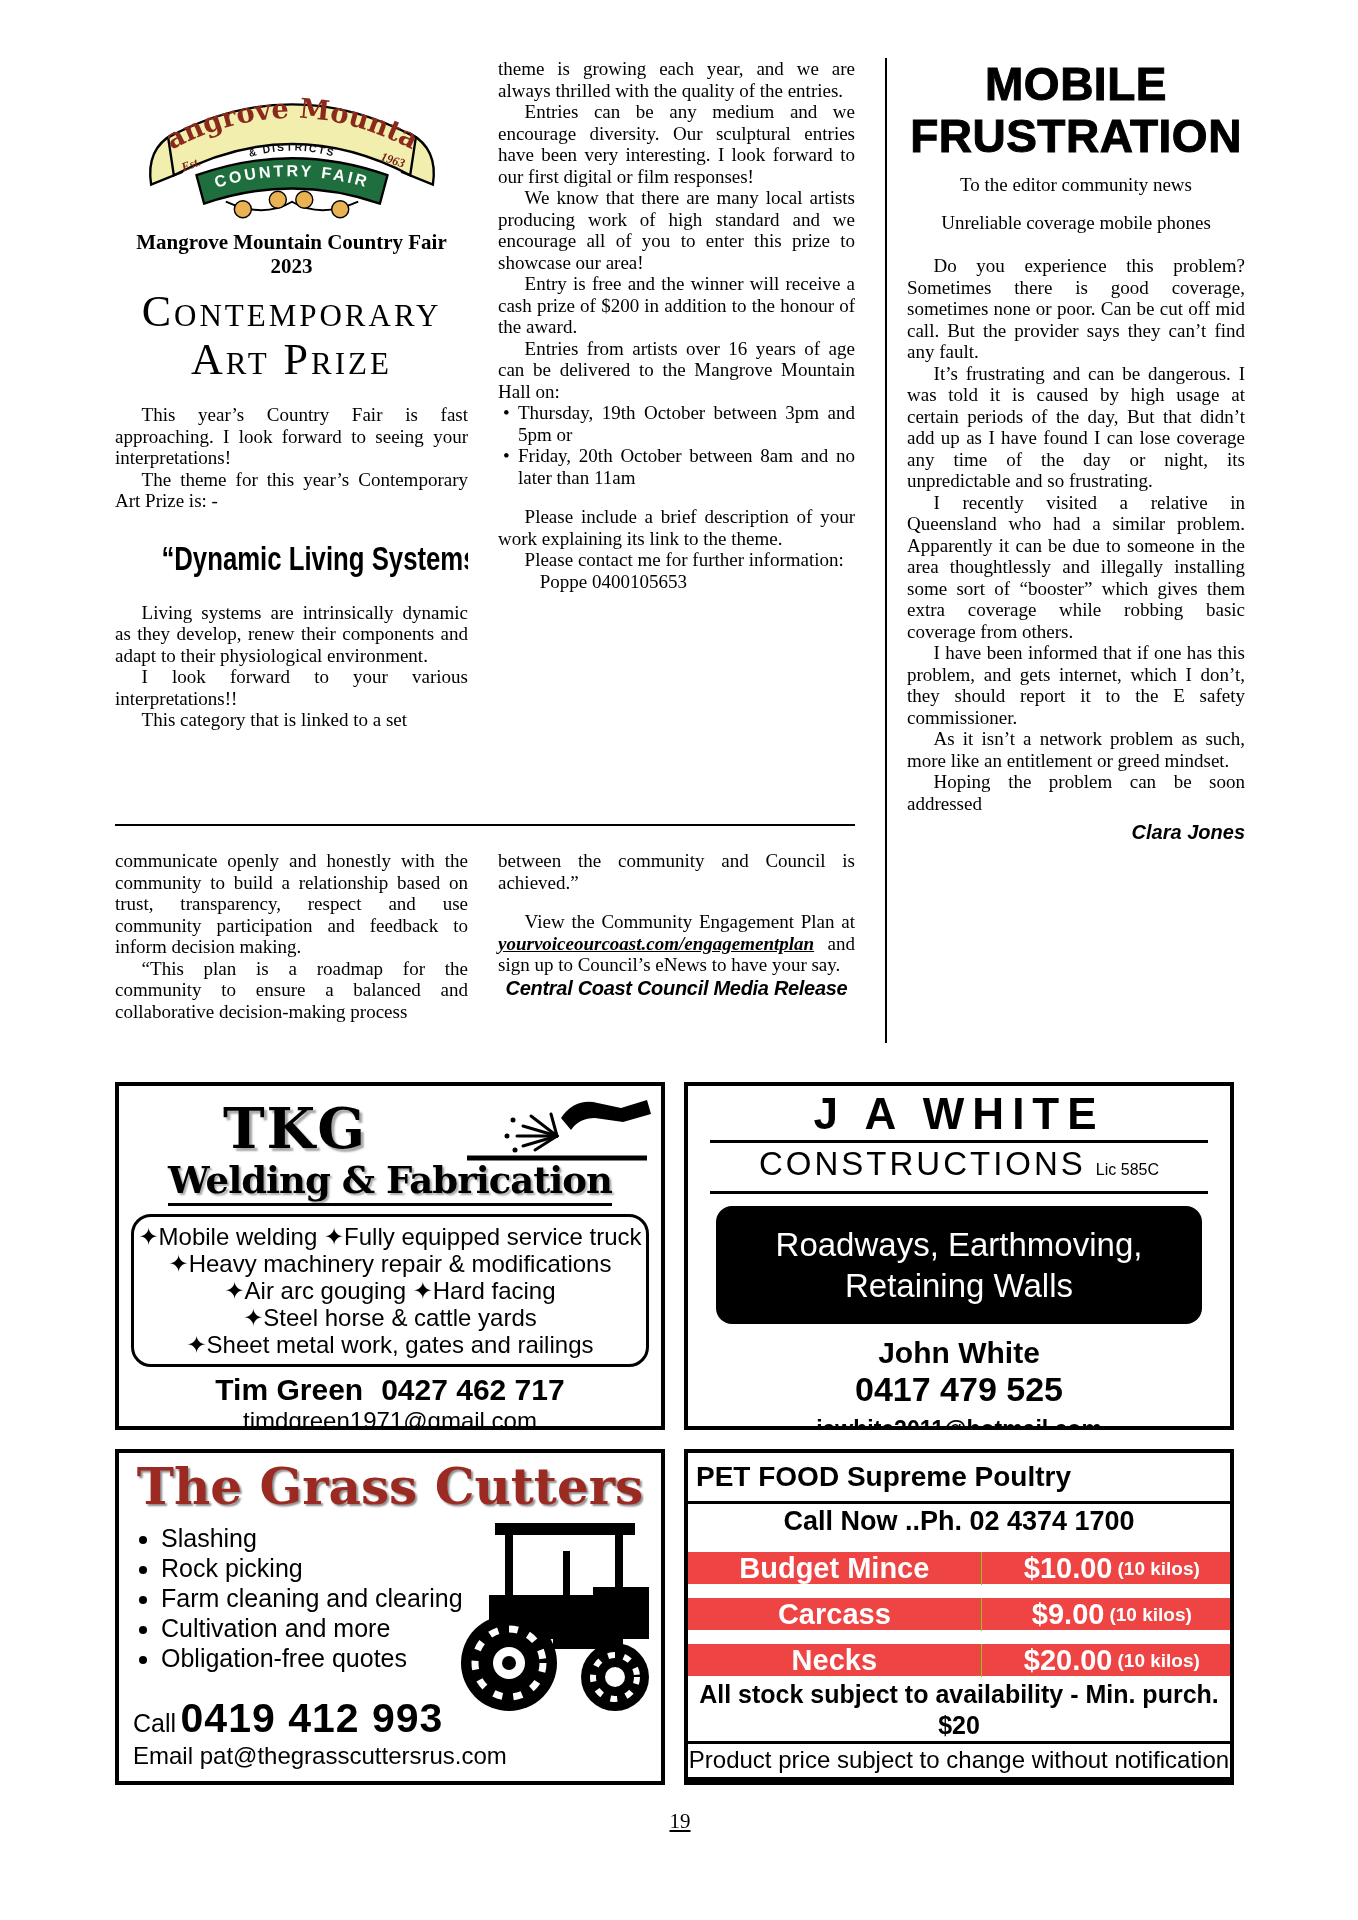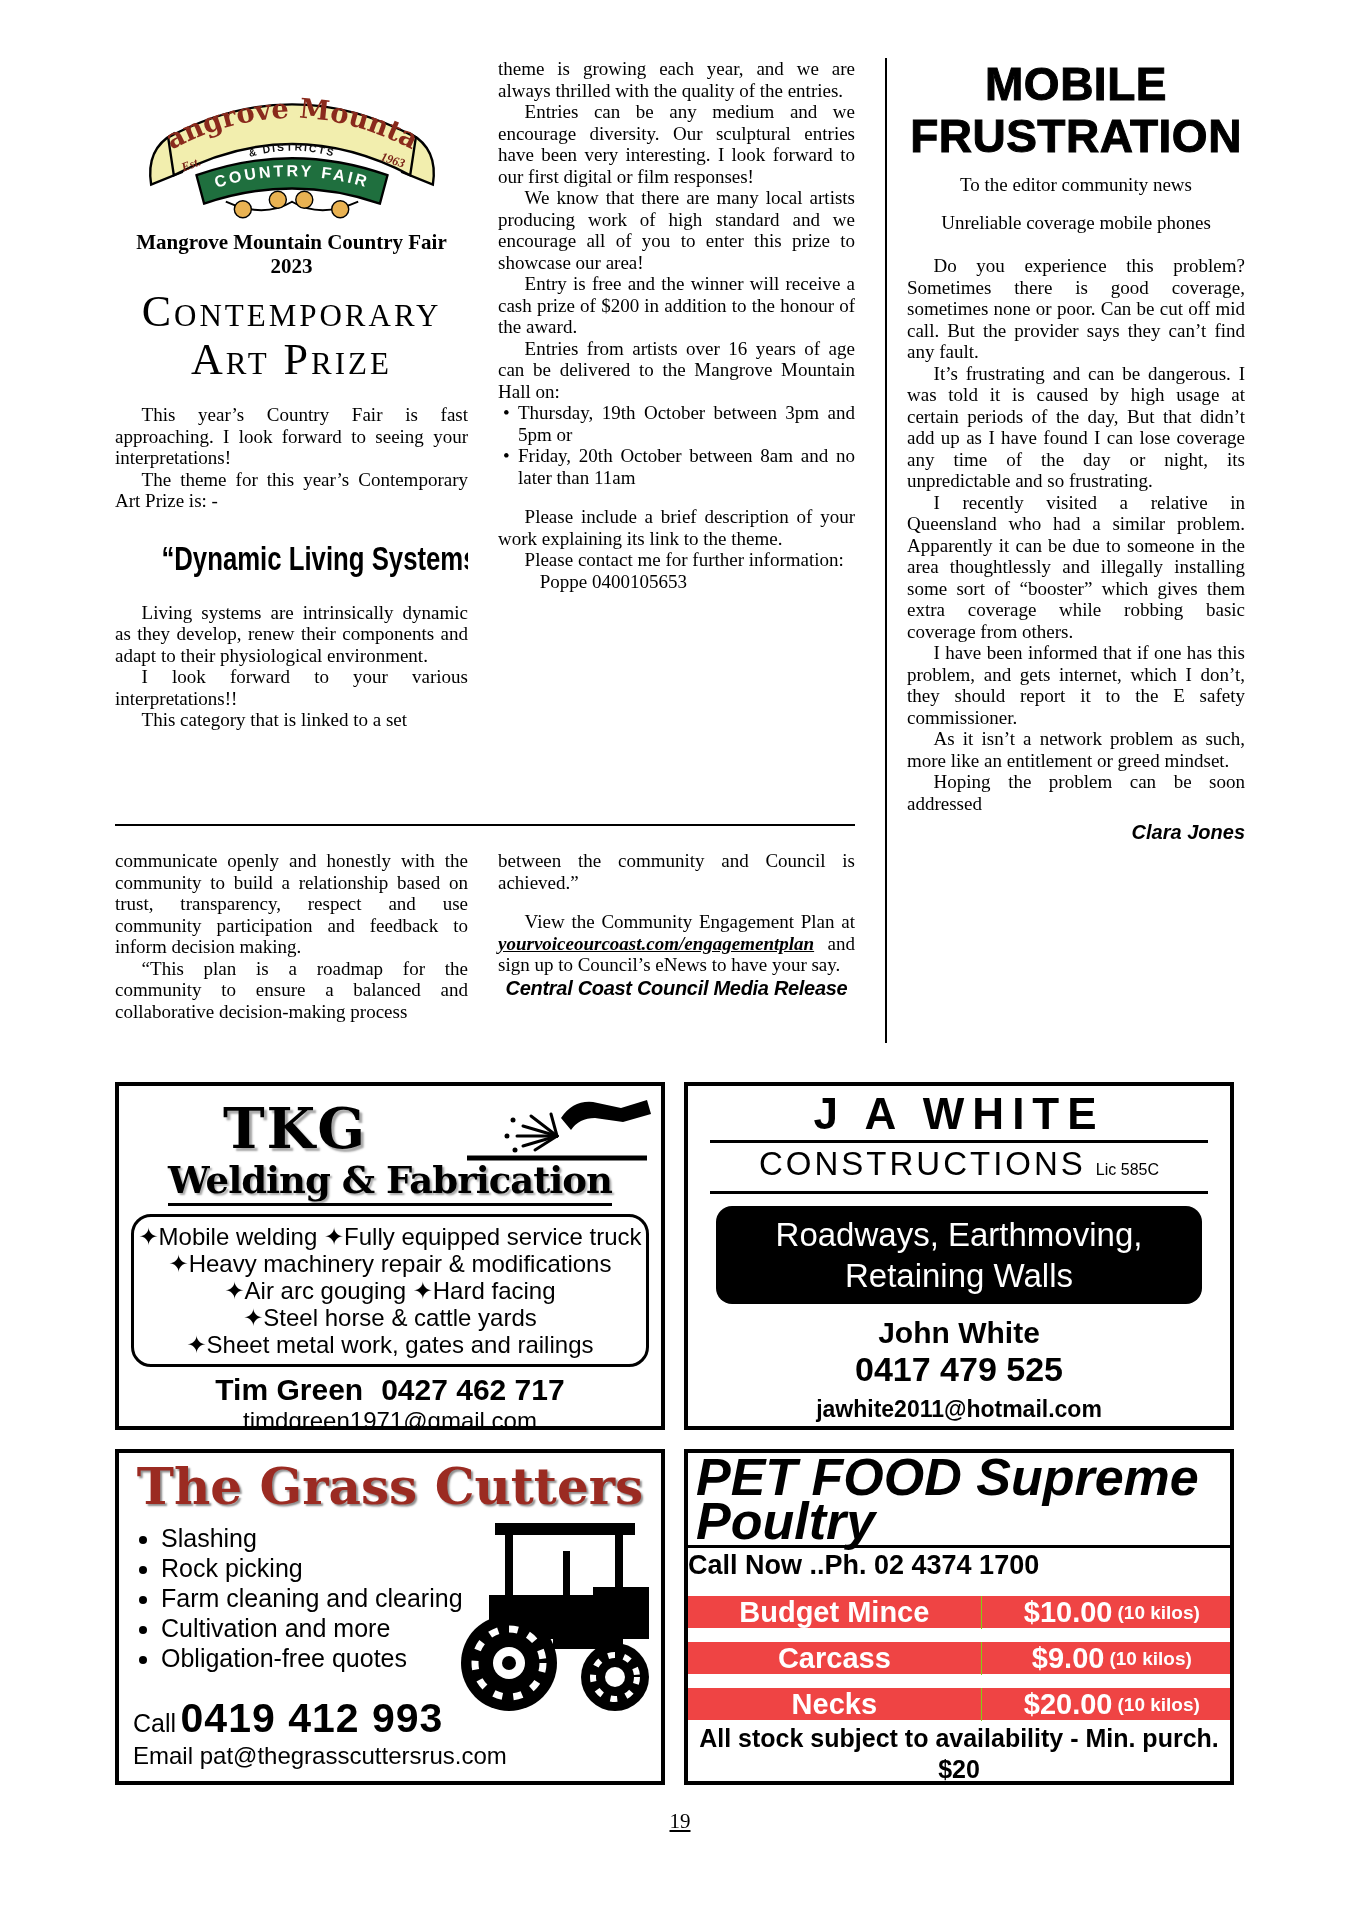--- a/index.html
+++ b/index.html
@@ -65,21 +65,21 @@
   .tkg-contact .nm{margin-right:18px;}
   .tkg-line{text-align:center;font-family:"Liberation Sans",sans-serif;font-size:24px;line-height:27px;}
 
   
   .ad-jaw{height:348px;padding:4px 0;text-align:center;font-family:"Liberation Sans",sans-serif;}
   .jaw-title{font-weight:bold;font-size:44px;line-height:48px;letter-spacing:8px;}
   .jaw-rule{border-top:3px solid #000;margin:2px 22px;}
   .jaw-consrow{font-size:33px;letter-spacing:3px;line-height:38px;text-align:center;}
   .jaw-lic{font-size:16px;letter-spacing:0;margin-left:10px;}
   .jaw-black{margin:12px 28px 0 28px;background:#000;color:#fff;border-radius:16px;
-      padding:8px 6px;font-size:33px;line-height:41px;}
+      padding:18px 6px;font-size:33px;line-height:41px;}
   .jaw-name{margin-top:12px;font-weight:bold;font-size:30px;line-height:34px;}
   .jaw-phone{font-weight:bold;font-size:34px;line-height:38px;}
   .jaw-email{margin-top:8px;font-weight:bold;font-size:23px;line-height:27px;}
   .jaw-loc{font-size:23px;line-height:27px;}
 
   
   .ad-grass{height:336px;padding:6px 14px;}
   .grass-title{text-align:center;font-family:"DejaVu Serif",serif;font-weight:bold;font-size:50px;
       line-height:56px;color:#9b2b22;letter-spacing:0;text-shadow:2px 2px 2px rgba(0,0,0,0.45);}
   .grass-list{margin:8px 0 0 6px;padding-left:22px;font-family:"Liberation Sans",sans-serif;
@@ -87,23 +87,23 @@
   .grass-call{margin-top:22px;font-family:"Liberation Sans",sans-serif;}
   .grass-call .lbl{font-size:25px;}
   .grass-call .num{font-weight:bold;font-size:41px;letter-spacing:1px;}
   .grass-email{font-family:"Liberation Sans",sans-serif;font-size:24px;line-height:28px;}
   .grass-action{margin-top:14px;font-family:"Liberation Sans",sans-serif;font-weight:bold;
       font-style:italic;font-size:26px;color:#9b2b22;}
   .tractor{position:absolute;right:8px;top:64px;}
 
   
   .ad-pet{height:336px;font-family:"Liberation Sans",sans-serif;}
-  .pet-title{font-weight:bold;font-style:italic;font-size:52px;line-height:44px;
+  .pet-title{font-weight:bold;font-size:28px;line-height:44px;
       padding:2px 8px;border-bottom:3px solid #000;}
-  .pet-call{text-align:left;font-weight:bold;font-size:27px;line-height:34px;}
+  .pet-call{text-align:center;font-weight:bold;font-size:27px;line-height:34px;}
   .pet-row{display:grid;grid-template-columns:54% 46%;background:#ef4444;color:#fff;
       margin-top:14px;height:32px;align-items:center;}
   .pet-item{text-align:center;font-weight:bold;font-size:29px;}
   .pet-price{text-align:center;border-left:1px solid #84cc16;font-weight:bold;font-size:29px;
       height:100%;display:flex;align-items:center;justify-content:center;padding-left:12px;}
   .pet-price .unit{font-size:19px;font-weight:bold;margin-left:5px;}
   .pet-note1{text-align:center;font-weight:bold;font-size:25px;line-height:31px;
       border-bottom:3px solid #000;margin-top:3px;}
   .pet-note2{text-align:center;font-size:24px;line-height:31px;}
   .pet-footer{background:#000;color:#fff;text-align:center;font-size:25px;line-height:35px;

